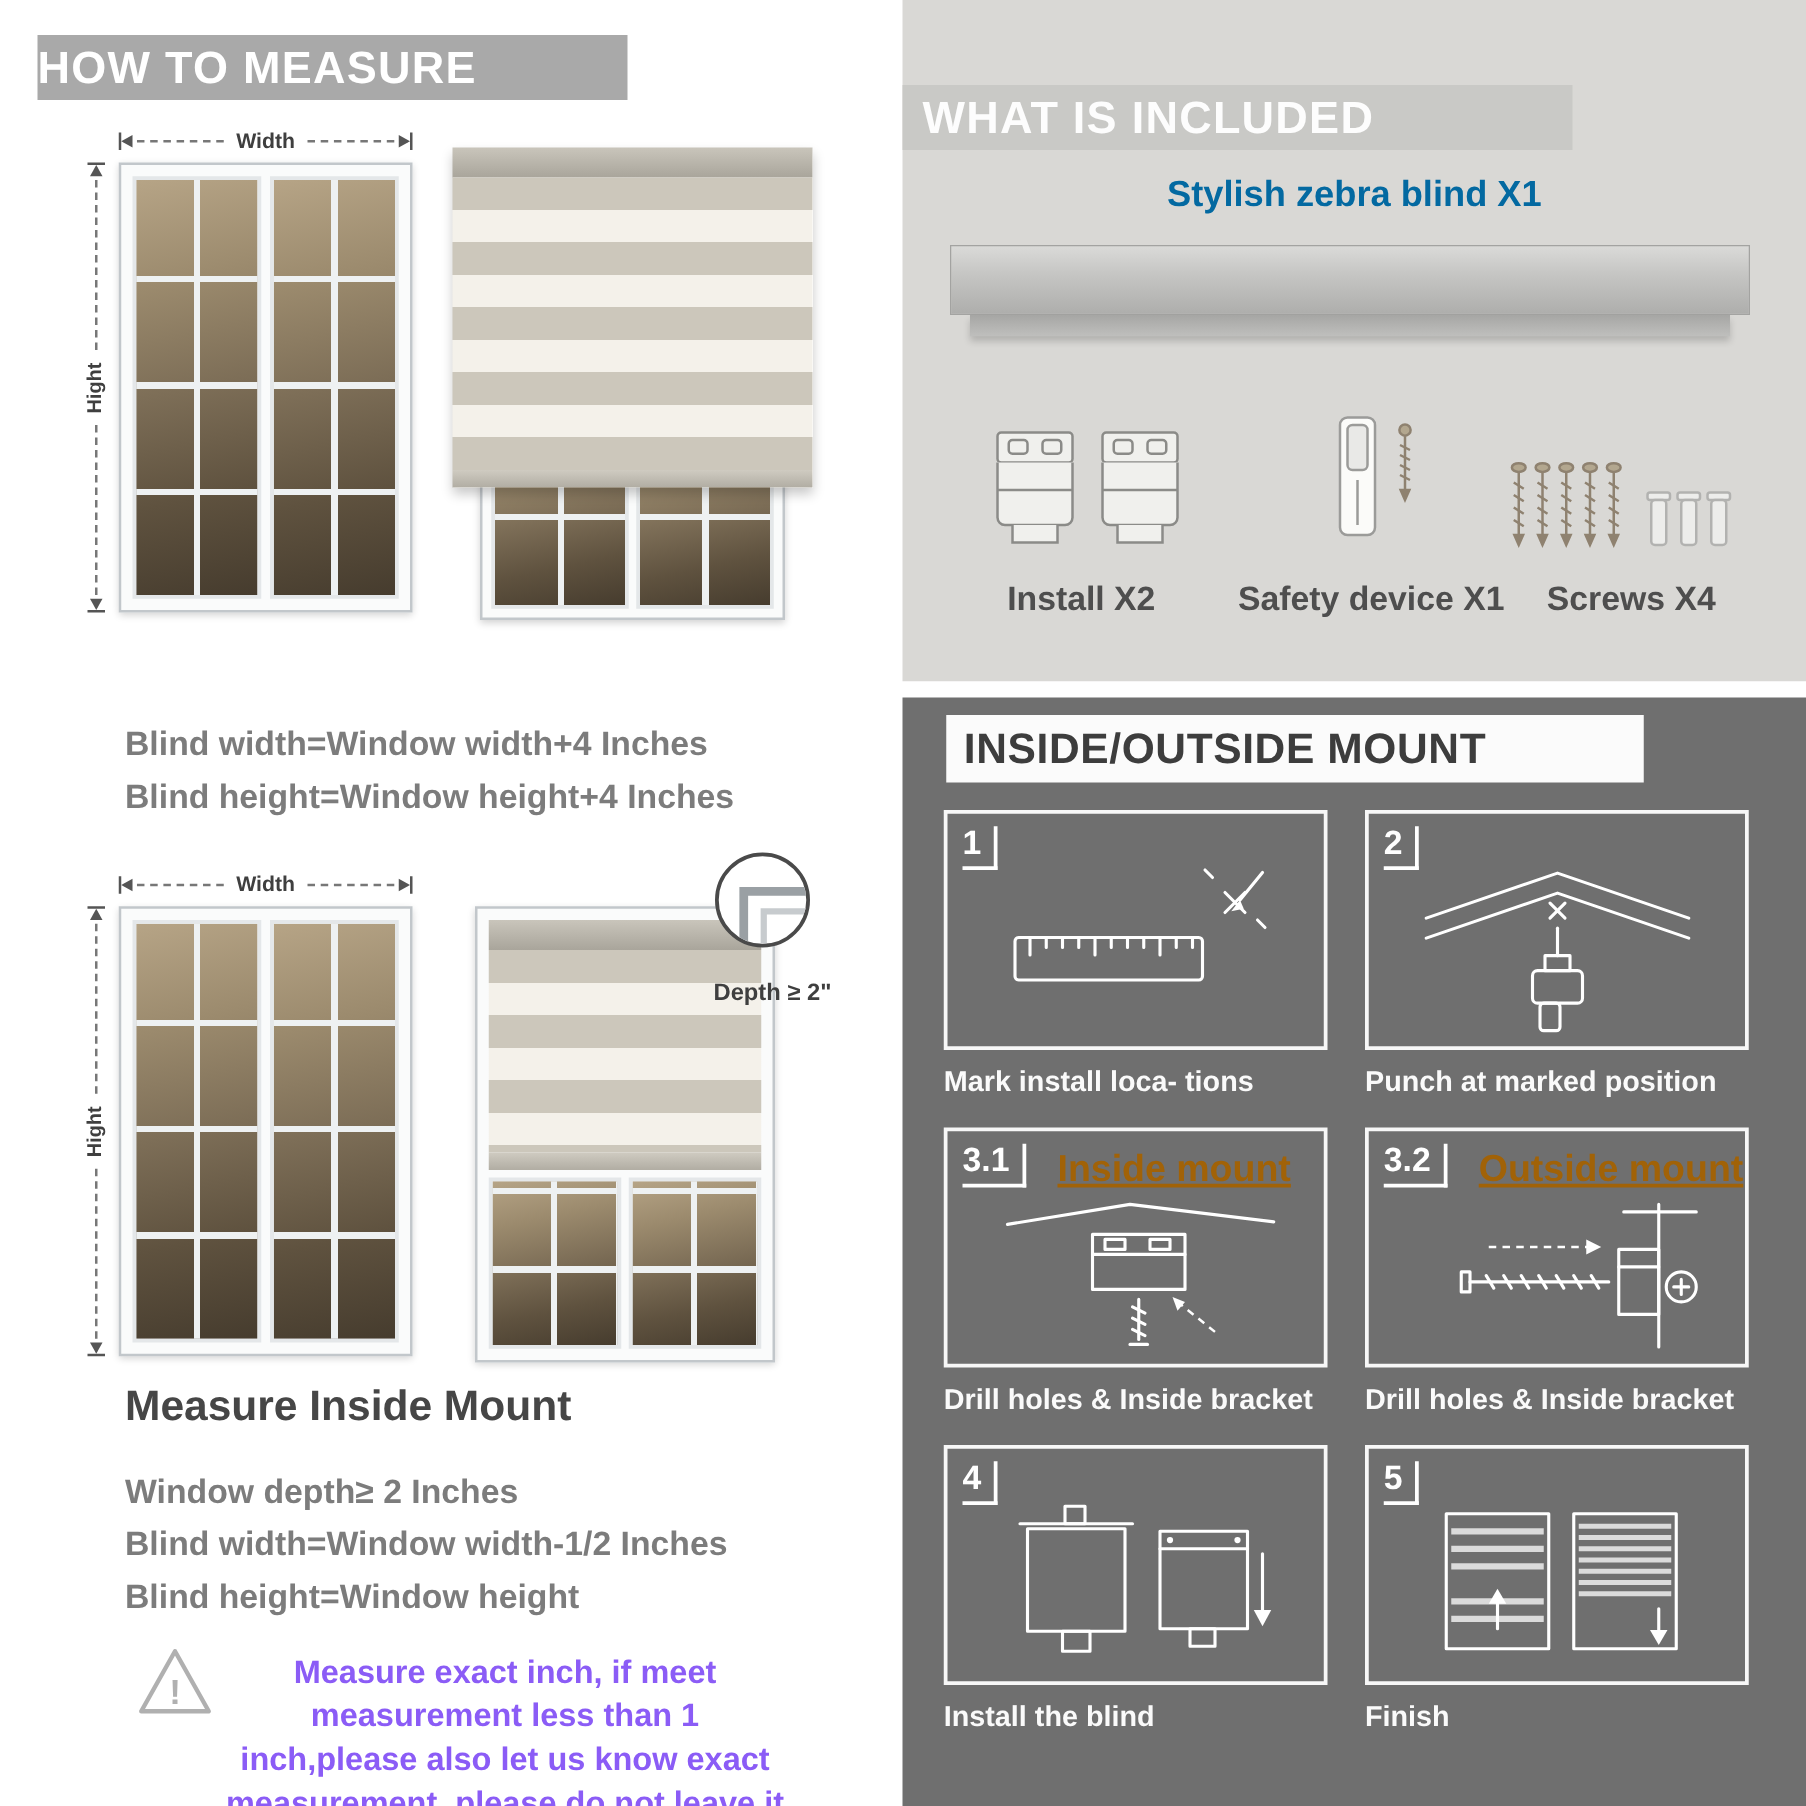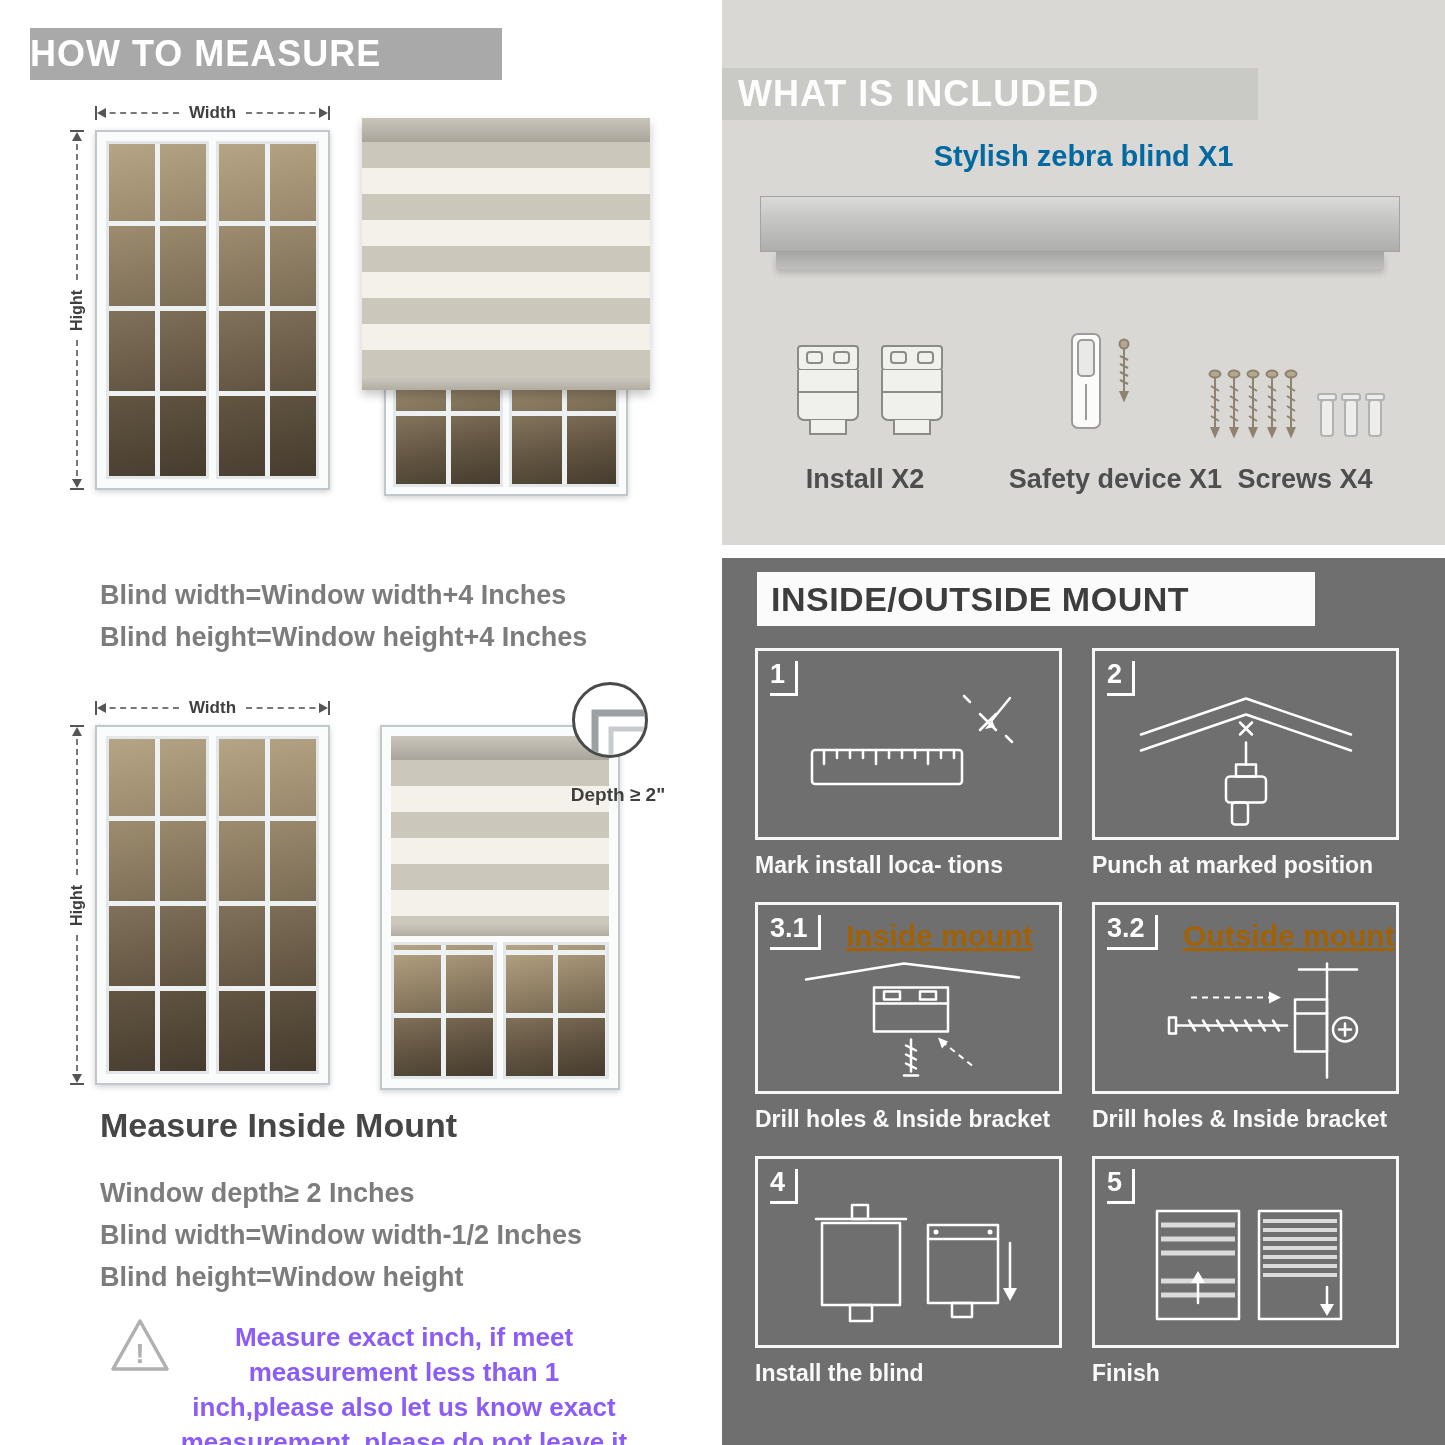--- a/index.html
+++ b/index.html
@@ -115,21 +115,21 @@
   .headrail-top { position: absolute; left: 760px; top: 196px; width: 640px; height: 56px;
     background: linear-gradient(180deg,#dadad8 0%,#c6c6c4 40%,#aeaeac 100%); border: 1px solid #a3a3a1; }
   .headrail-lip { position: absolute; left: 776px; top: 252px; width: 608px; height: 17px;
     background: linear-gradient(180deg,#a6a6a4,#bfbfbd); box-shadow: 0 4px 6px rgba(0,0,0,.18); }
   .art-abs { position: absolute; }
   #brackets-art { left: 790px; top: 330px; }
   #safety-art { left: 1050px; top: 328px; }
   #screws-art { left: 1205px; top: 362px; }
   .inc-label { position: absolute; top: 464px; font-size: 27px; font-weight: bold; color: #4e4e4e; text-align: center; white-space: nowrap; }
   #lbl-brackets { left: 765px; width: 200px; }
-  #lbl-safety { left: 972px; width: 250px; text-align: right; }
+  #lbl-safety { left: 972px; width: 250px; }
   #lbl-screws { left: 1225px; width: 160px; }
 
   
   .mount-panel { position: absolute; left: 722px; top: 558px; width: 723px; height: 887px; background: #6f6f6f; }
   .mount-header {
     position: absolute; left: 757px; top: 572px; width: 558px; height: 54px;
     background: #fbfbfb; color: #3d3d3d; font-size: 34px; font-weight: bold;
     line-height: 54px; padding-left: 14px; letter-spacing: .5px;
   }
   .step { position: absolute; width: 307px; }

